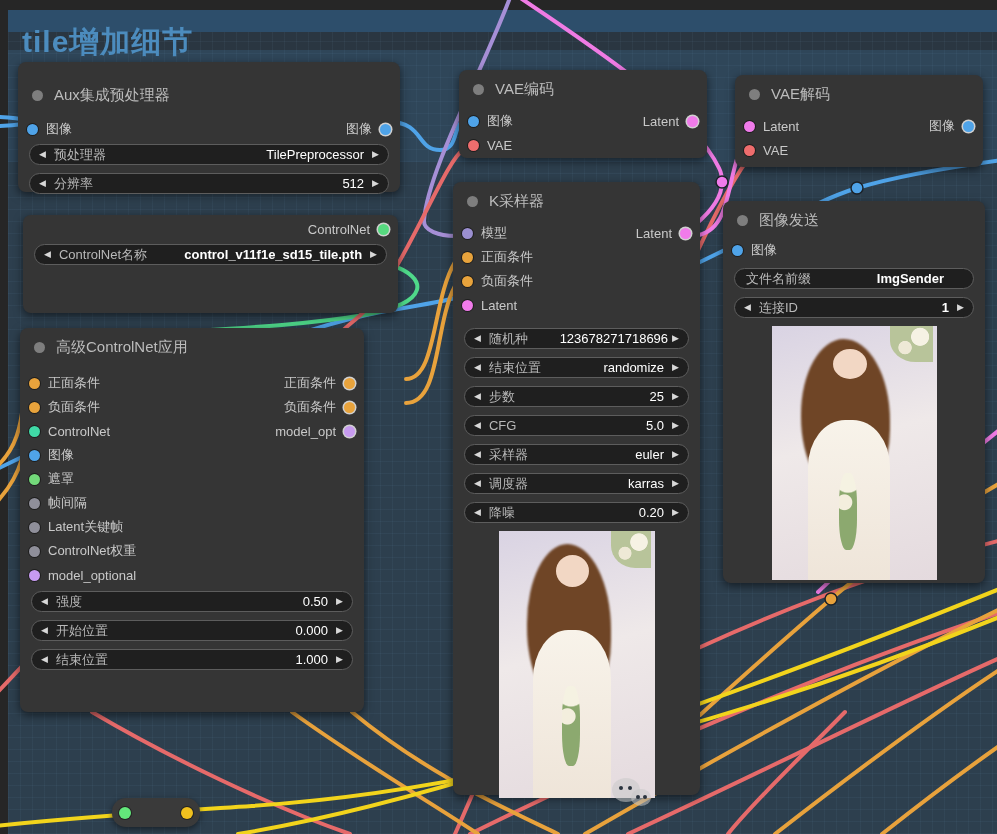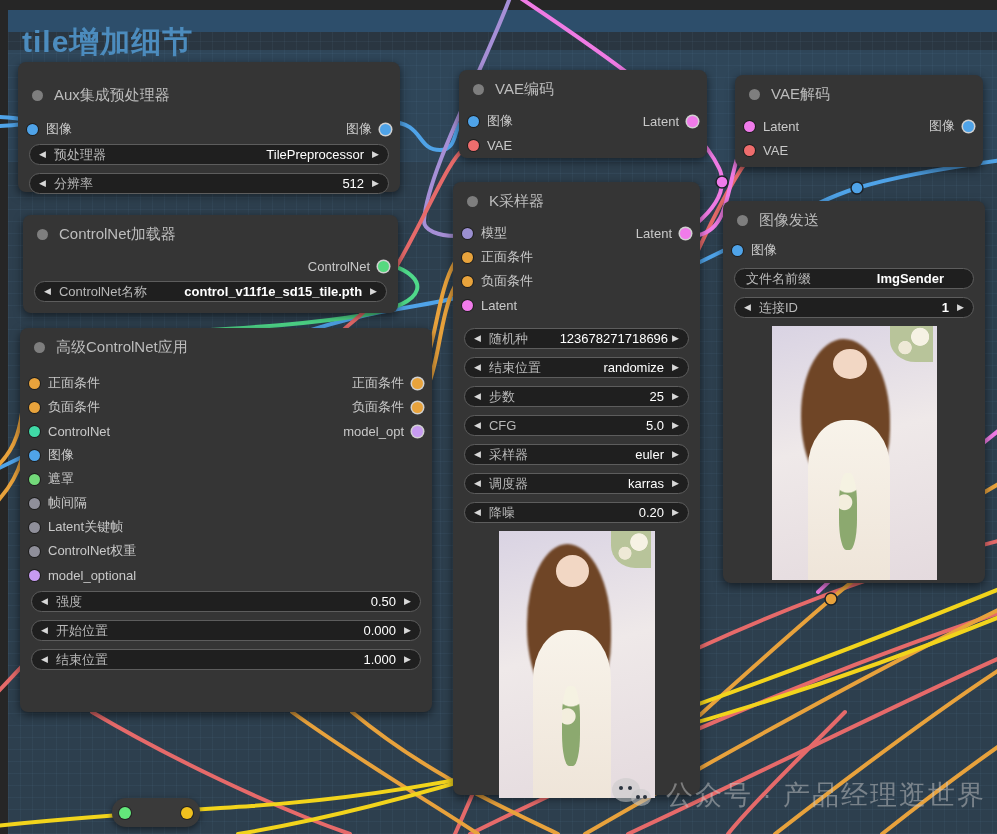--- a/index.html
+++ b/index.html
@@ -158,39 +158,35 @@
     </div>
     <div class="widget">
       <span class="warr">◀</span>
       <span class="wlabel">分辨率</span>
       <span class="wvalue">512</span>
       <span class="warr">▶</span>
     </div>
   </div>
 
   <div class="node" style="left:23px;top:215px;width:375px;height:98px;">
-    <div class="nheader">
-      <span class="ndot"></span>
-      <span class="ntitle">ControlNet加载器</span>
-    </div>
     <div class="srow" style="margin-top:2px;">
       <span class="sout">
           <span class="slabel">ControlNet</span>
         <span class="port out pc-green"></span>
         </span>
     </div>
     <div class="widget" style="margin-top:3px;">
       <span class="warr">◀</span>
       <span class="wlabel" style="margin-right:0;">ControlNet名称</span>
       <span class="wvalue" style="font-weight:bold;">control_v11f1e_sd15_tile.pth</span>
       <span class="warr">▶</span>
     </div>
   </div>
 
-  <div class="node" style="left:20px;top:328px;width:412px;height:384px;text-align:center;">
+  <div class="node" style="left:20px;top:328px;width:344px;height:384px;text-align:center;">
     <div class="nheader">
       <span class="ndot"></span>
       <span class="ntitle">高级ControlNet应用</span>
     </div>
     <div class="srow" style="margin-top:6px;">
       <span class="sin">
           <span class="port pc-orange"></span>
         <span class="slabel">正面条件</span>
         </span>
       <span class="sout">
@@ -443,15 +439,14 @@
     <span class="wm-icon">
       <span class="wm-b1">
           <span class="eye e1"></span>
           <span class="eye e2"></span>
         </span>
       <span class="wm-b2">
           <span class="eye e3"></span>
           <span class="eye e4"></span>
         </span>
     </span>
-    <span class="wm-text">公众号 · 产品经理逛世界</span>
   </div>
 </div>
 
 </body></html>

